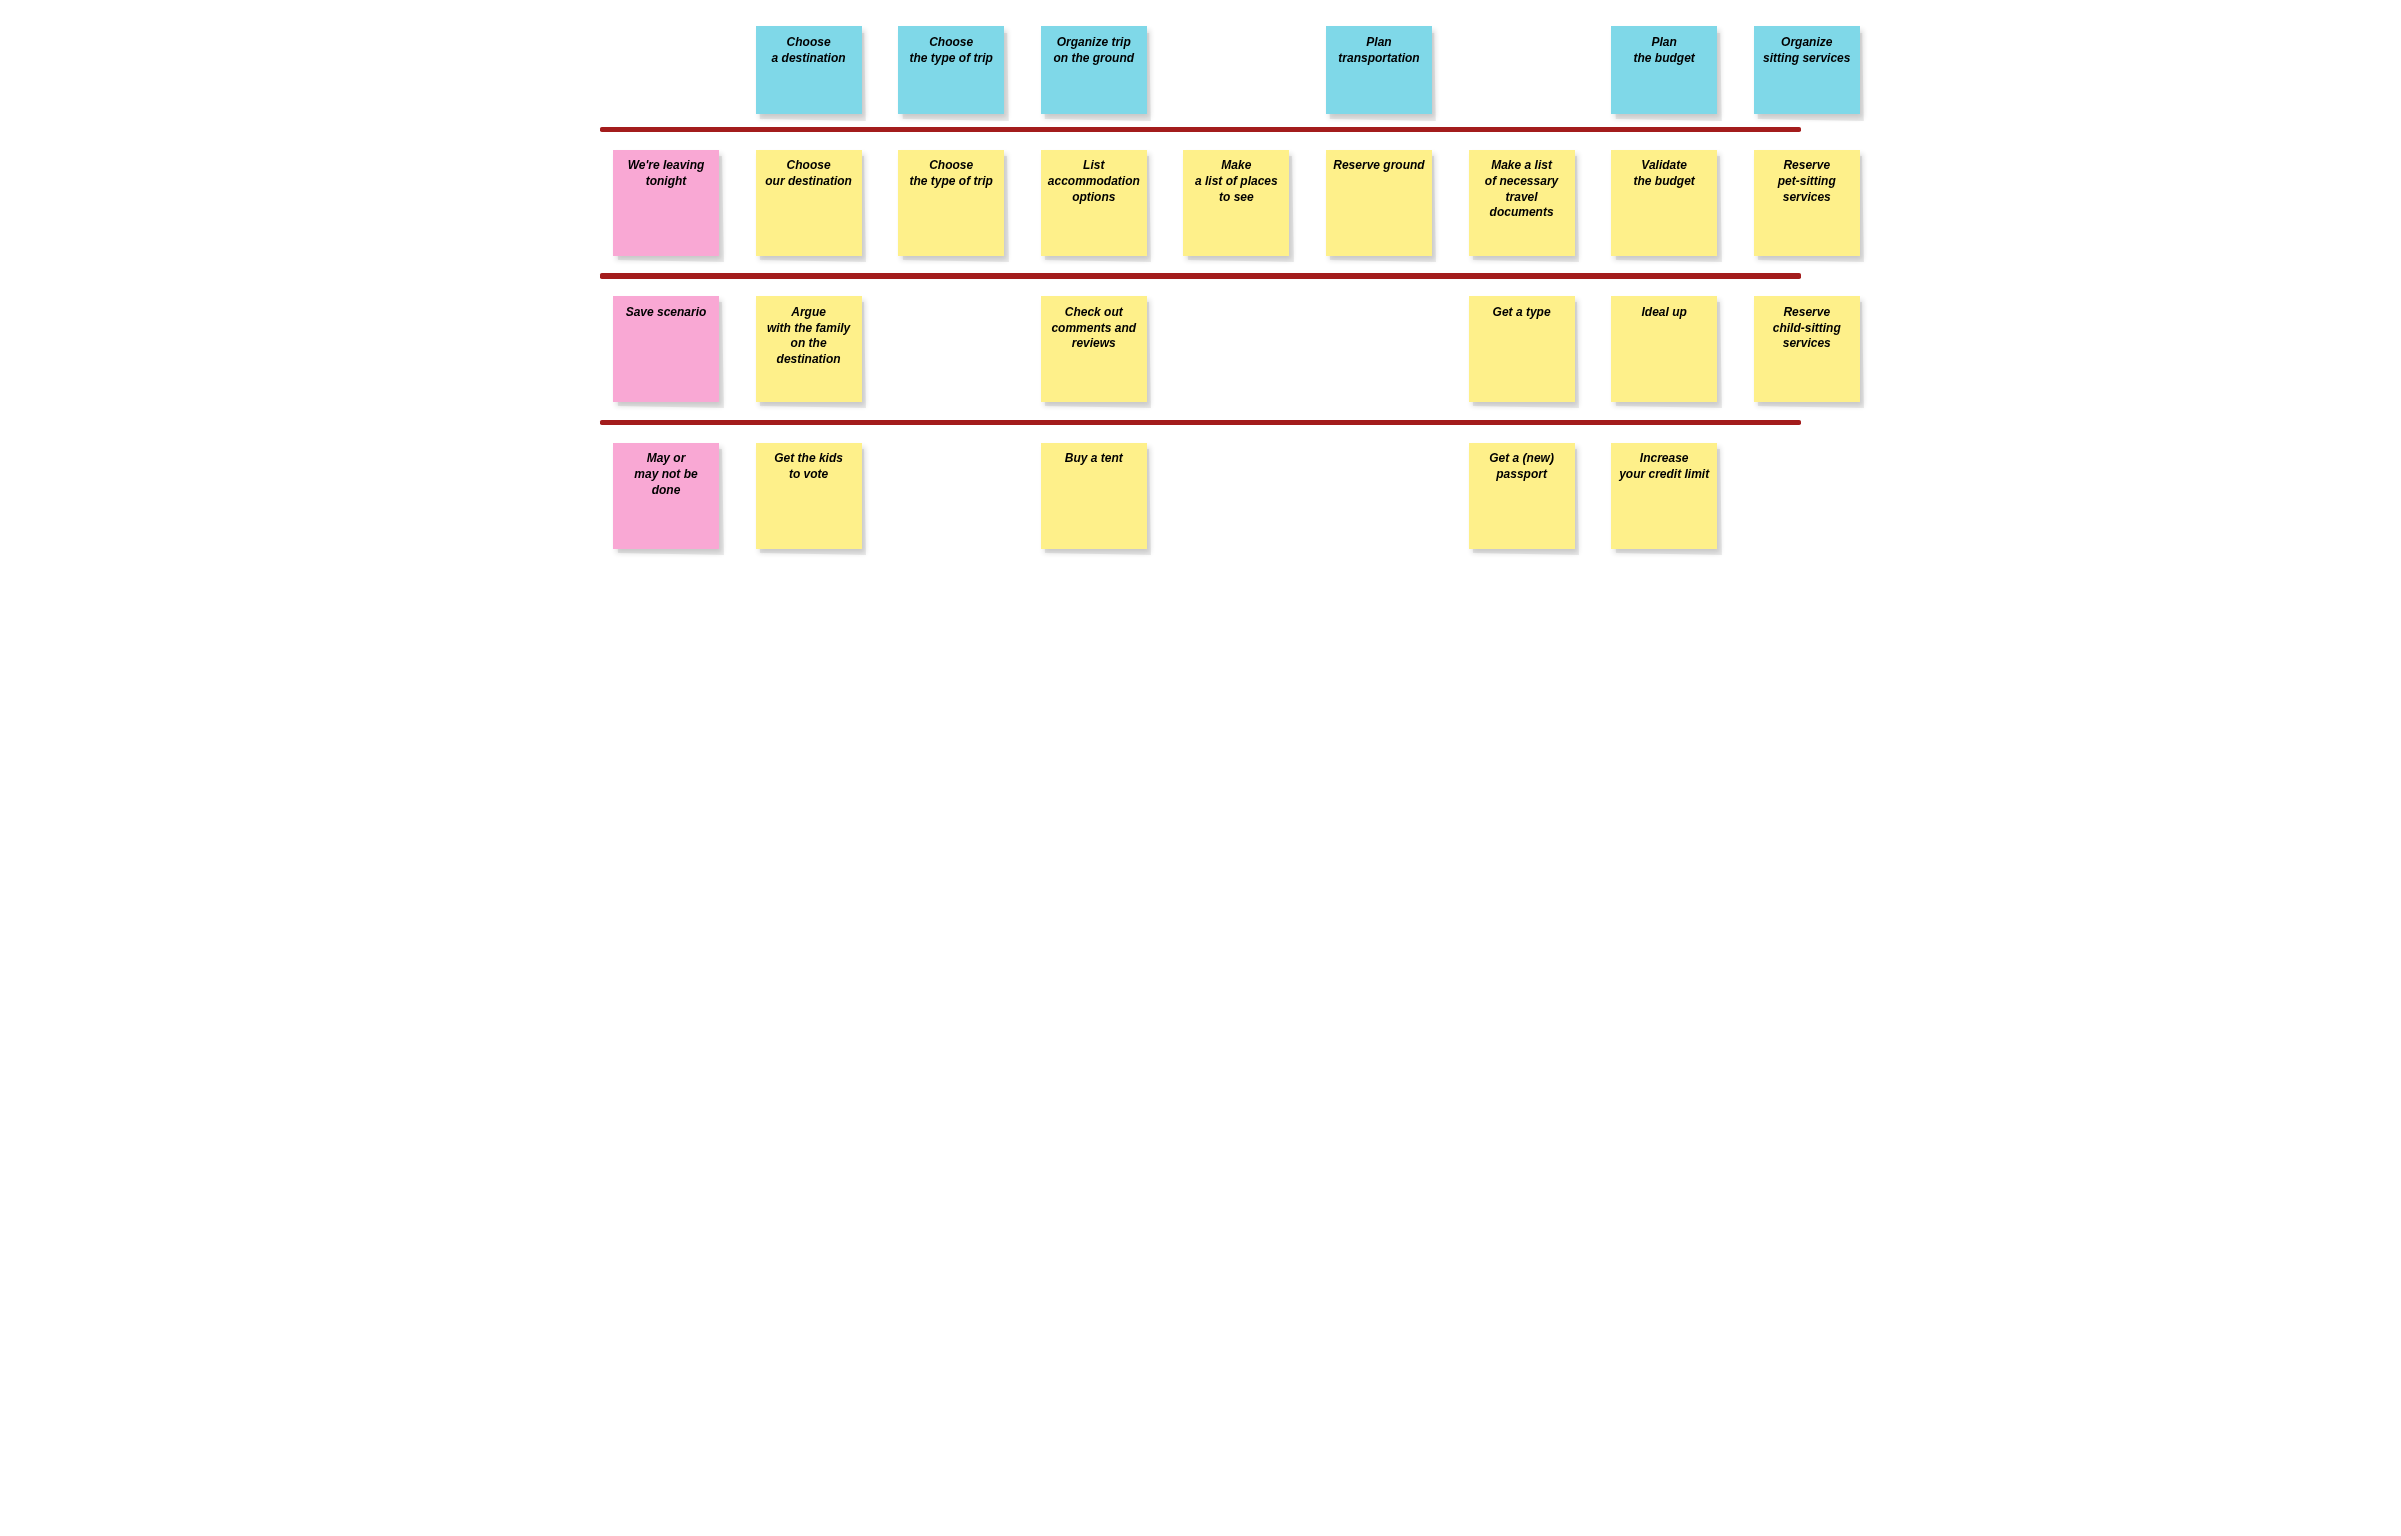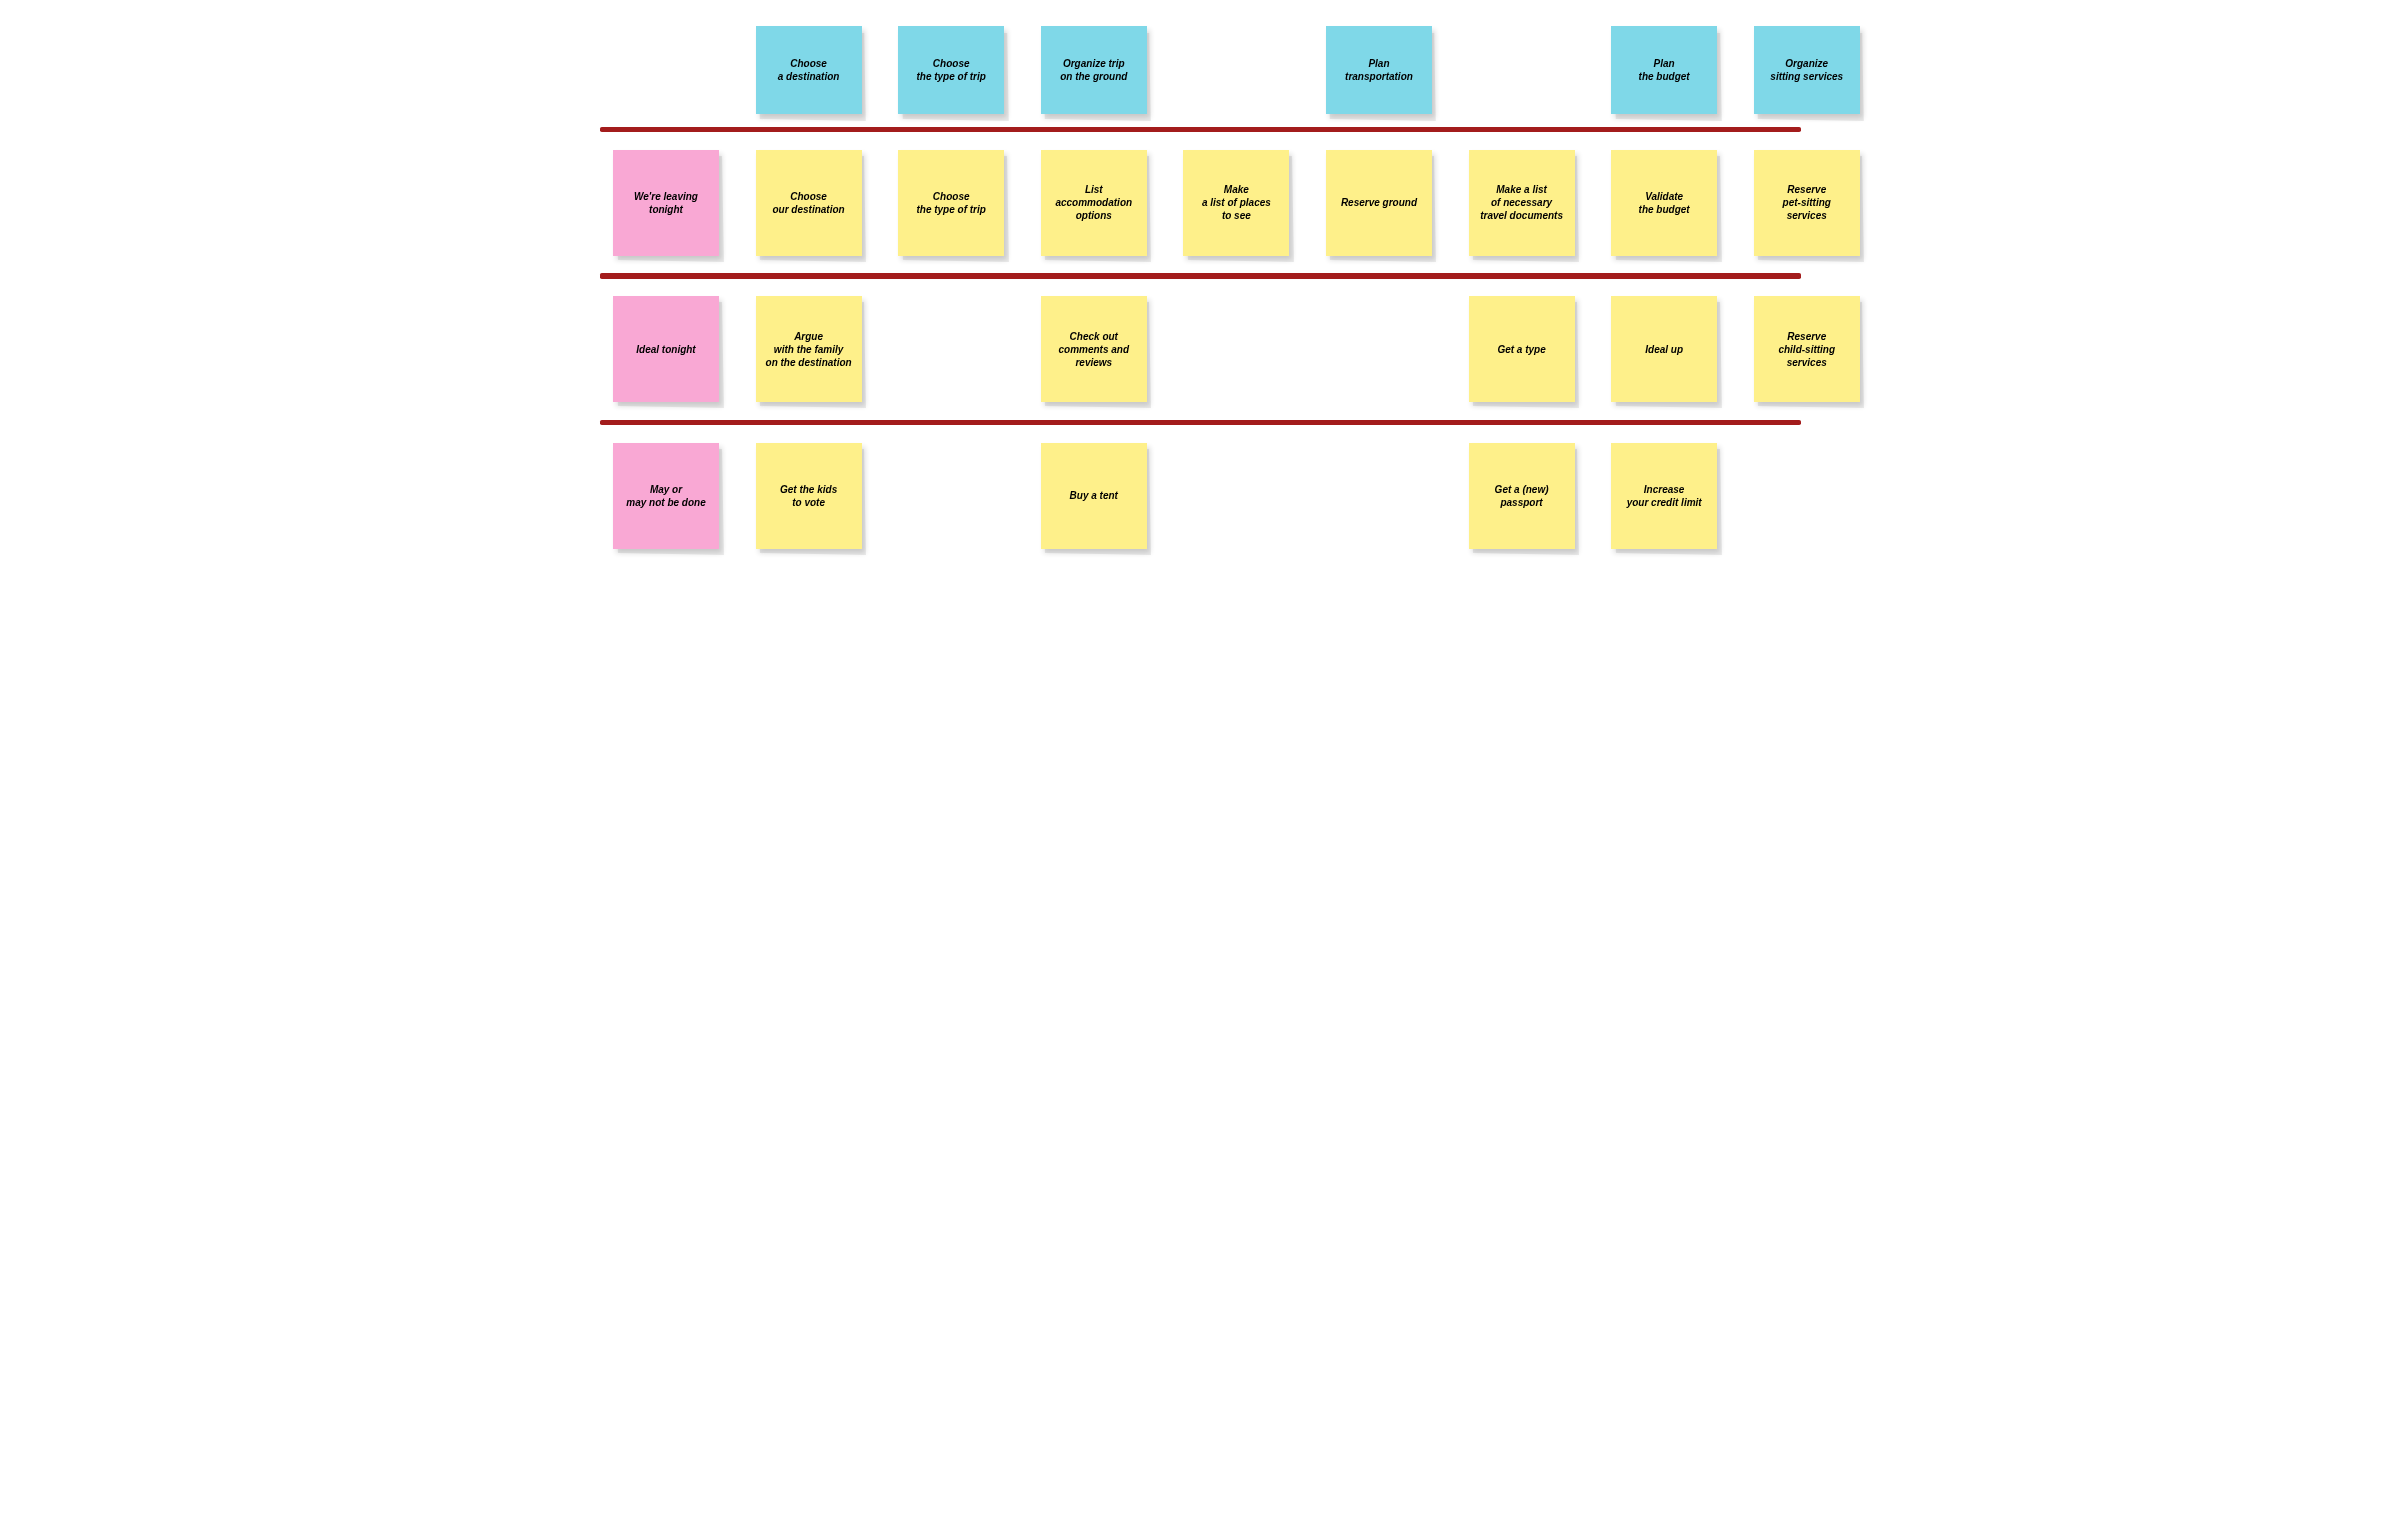--- a/index.html
+++ b/index.html
@@ -12,25 +12,25 @@
 
     .board {
       width: 100%;
       max-width: 1201px;
       margin: 0 auto;
     }
 
     
     .note {
       display: inline-flex;
-      align-items: center;
+      align-items: flex-start;
       justify-content: center;
       text-align: center;
       padding: 8.8px 7px;
-      font-size: 10px;
+      font-size: 12px;
       font-weight: 900;
       font-style: italic;
       line-height: 1.3;
       min-width: 106px;
       width: 106px;
       min-height: 97px;
       position: relative;
       box-shadow: 2.6px 3.5px 5.3px rgba(0,0,0,0.15);
     }
 
@@ -192,21 +192,21 @@
         <span>Reserve<br>pet-sitting<br>services</span>
       </div>
     </div>
   </div>
 
   <div class="separator"></div>
 
   <div class="grid">
     <div class="cell">
       <div class="note note-pink note-tall">
-        <span>Ideal tonight</span>
+        <span>Save scenario</span>
       </div>
     </div>
     <div class="cell">
       <div class="note note-yellow note-tall">
         <span>Argue<br>with the family<br>on the destination</span>
       </div>
     </div>
     <div class="cell cell-empty"></div>
     <div class="cell">
       <div class="note note-yellow note-tall">

